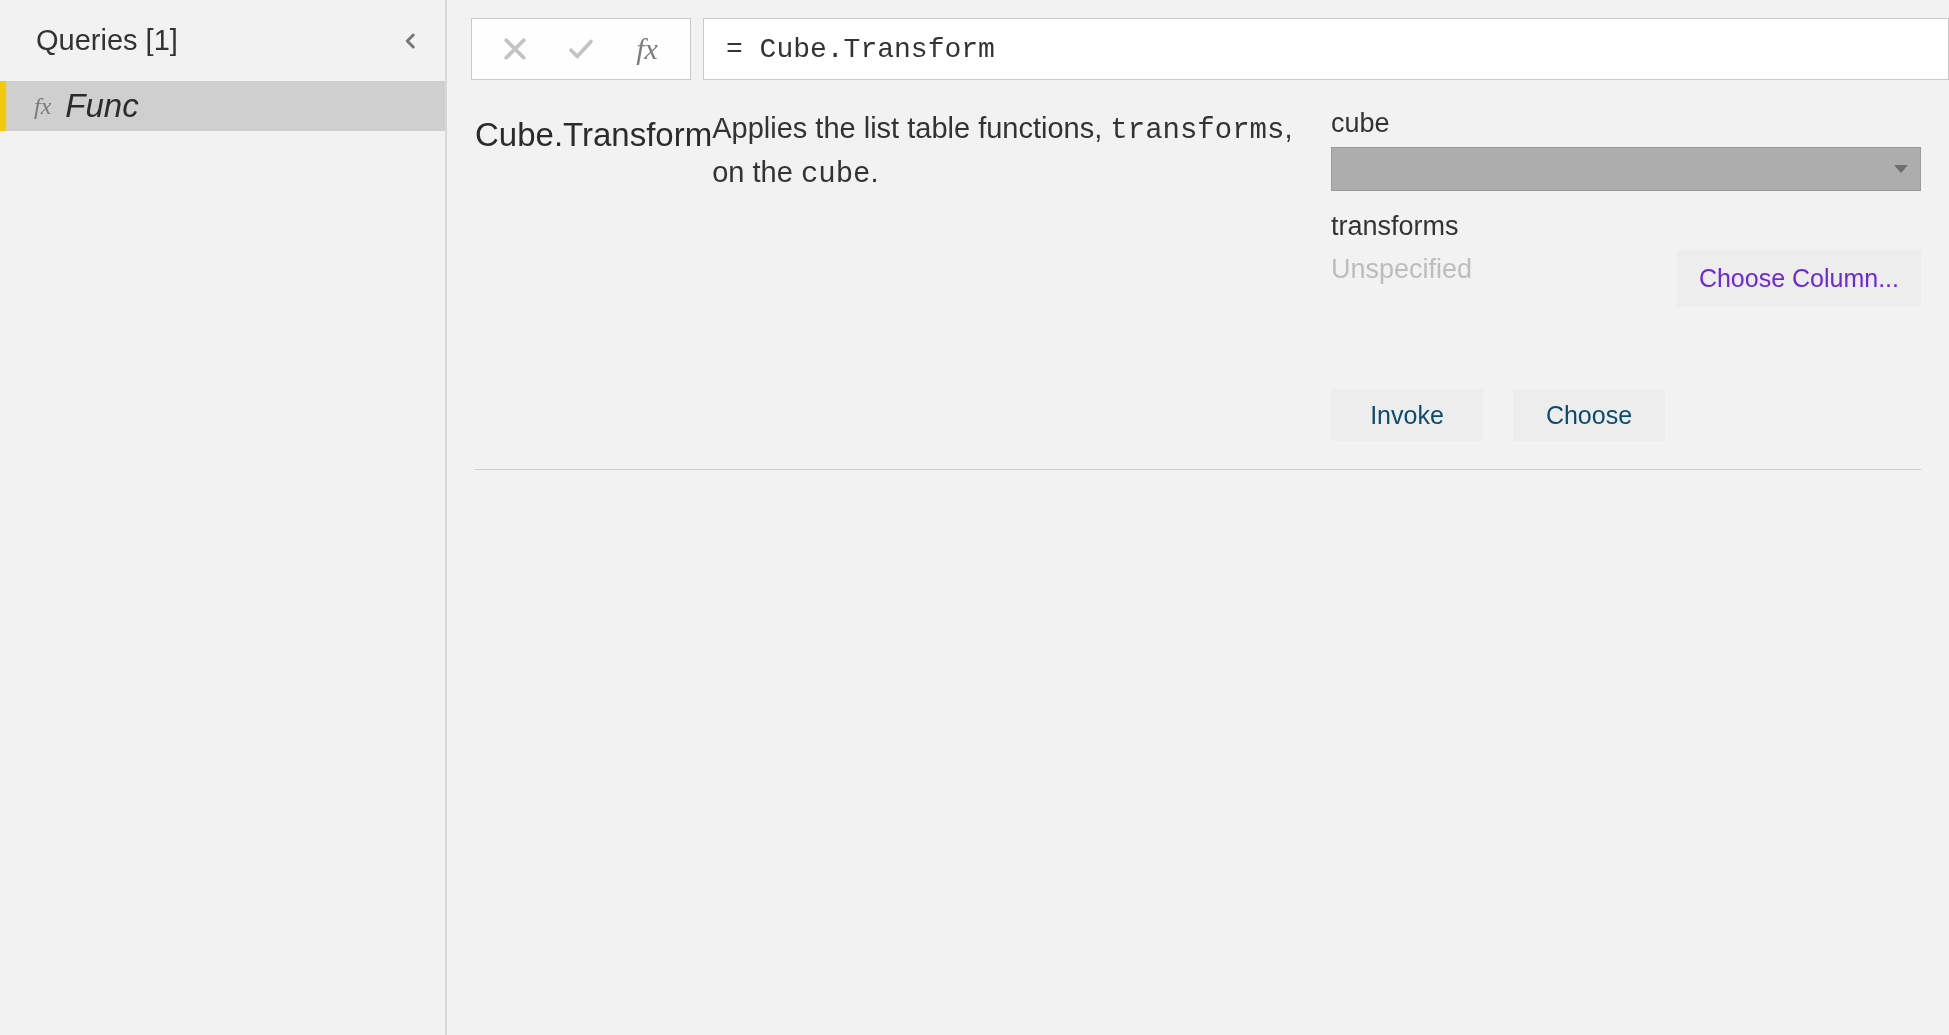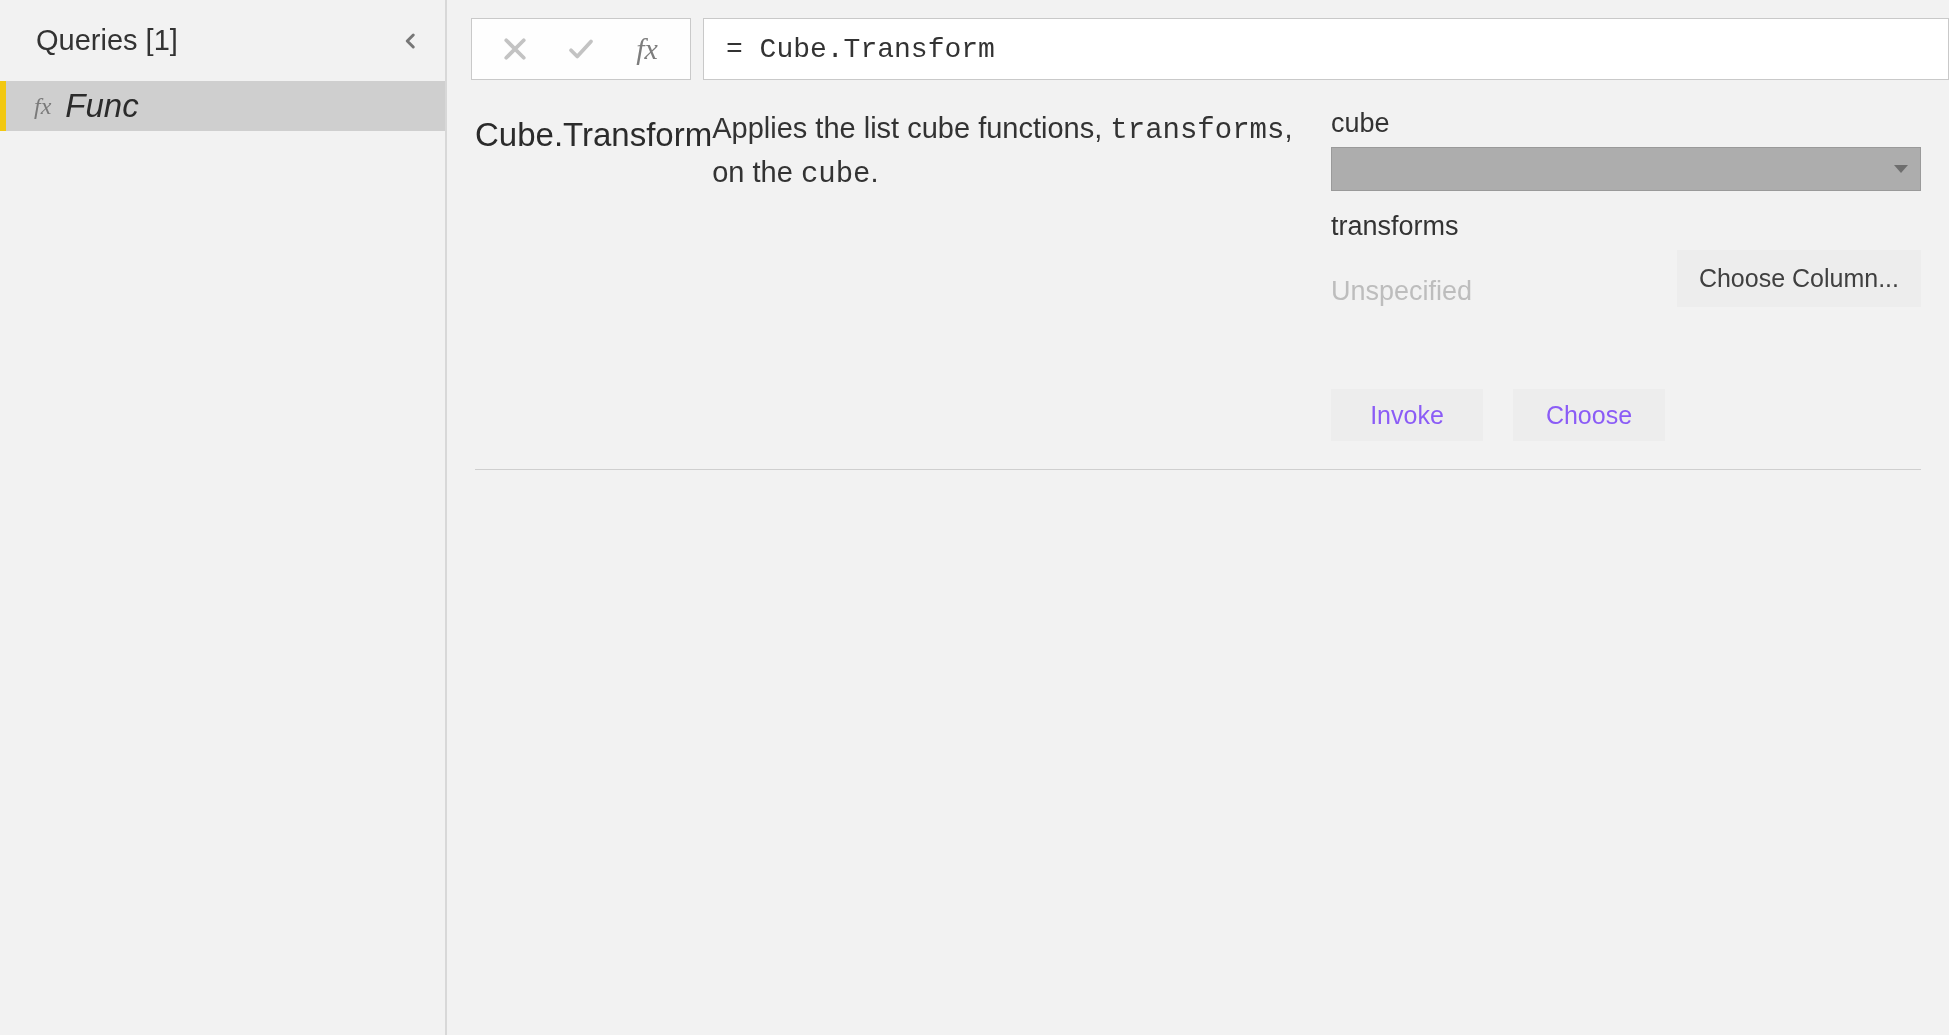--- a/index.html
+++ b/index.html
@@ -170,48 +170,48 @@
     margin-bottom: 20px;
   }
   .param-select .caret {
     width: 0; height: 0;
     border-left: 7px solid transparent;
     border-right: 7px solid transparent;
     border-top: 8px solid #6e6e6e;
   }
   .param-row {
     display: flex;
-    align-items: flex-end;
+    align-items: flex-start;
     justify-content: space-between;
     width: 100%;
   }
   .param-unspecified {
     font-size: 27px;
     color: #bdbdbd;
     margin-top: 4px;
   }
   .choose-col-btn {
     background: #ededed;
     border: none;
     font-size: 25px;
-    color: #404040;
+    color: #6d28d9;
     padding: 14px 22px;
     cursor: pointer;
     font-family: inherit;
   }
   .action-buttons {
     display: flex;
     gap: 30px;
     padding-top: 82px;
   }
   .action-btn {
     background: #ededed;
     border: none;
     font-size: 25px;
-    color: #8b5cf6;
+    color: #0c4a6e;
     width: 152px;
     height: 52px;
     cursor: pointer;
     font-family: inherit;
   }
   .signature {
     font-size: 29px;
     color: #333;
     padding: 34px 0;
   }
@@ -261,21 +261,21 @@
       </div>
       <input class="formula-input" type="text" value="= Cube.Transform" style="">
     </div>
 
     <div class="content">
 
       <div class="func-title">Cube.Transform</div>
 
       <div class="section">
         <p class="desc-text">
-          <span>Applies the list cube functions, </span><span class="mono">transforms</span><span>, on the </span><span class="mono">cube</span><span>.</span>
+          <span>Applies the list table functions, </span><span class="mono">transforms</span><span>, on the </span><span class="mono">cube</span><span>.</span>
         </p>
       </div>
 
       <div class="section">
         <div class="params-block">
 
           <div class="param-label">cube</div>
           <div class="param-select">
             <div class="caret"></div>
           </div>

